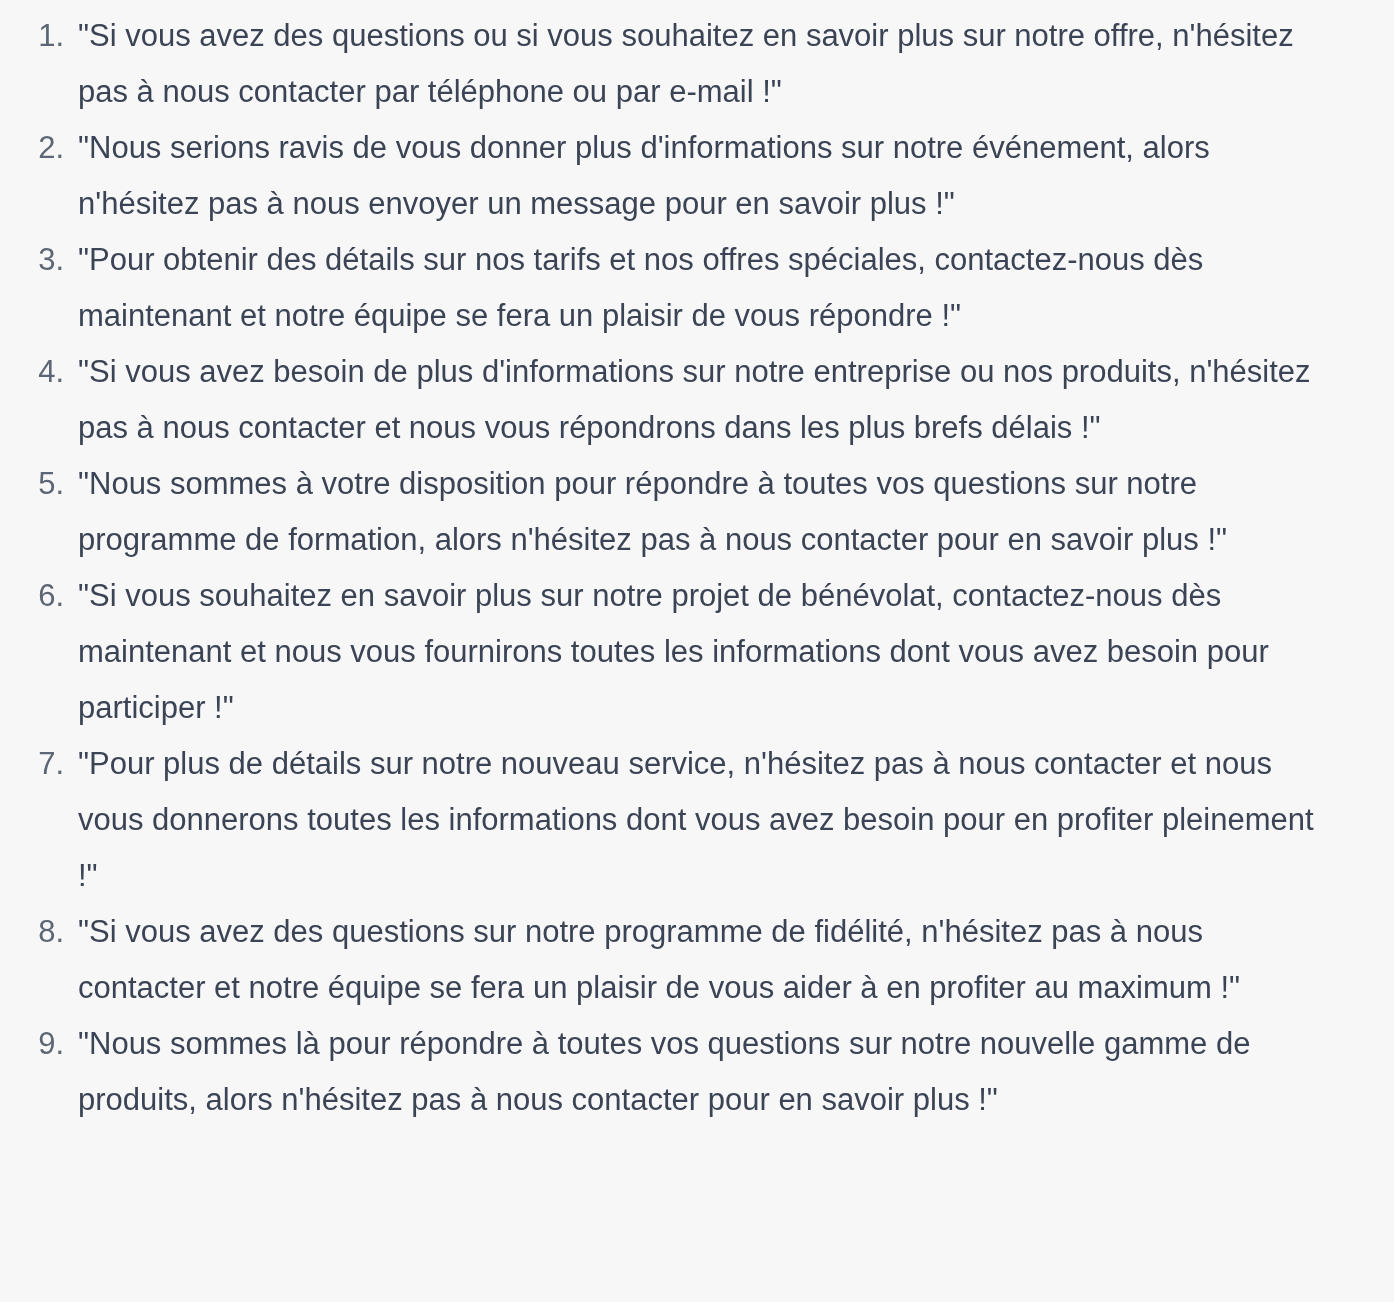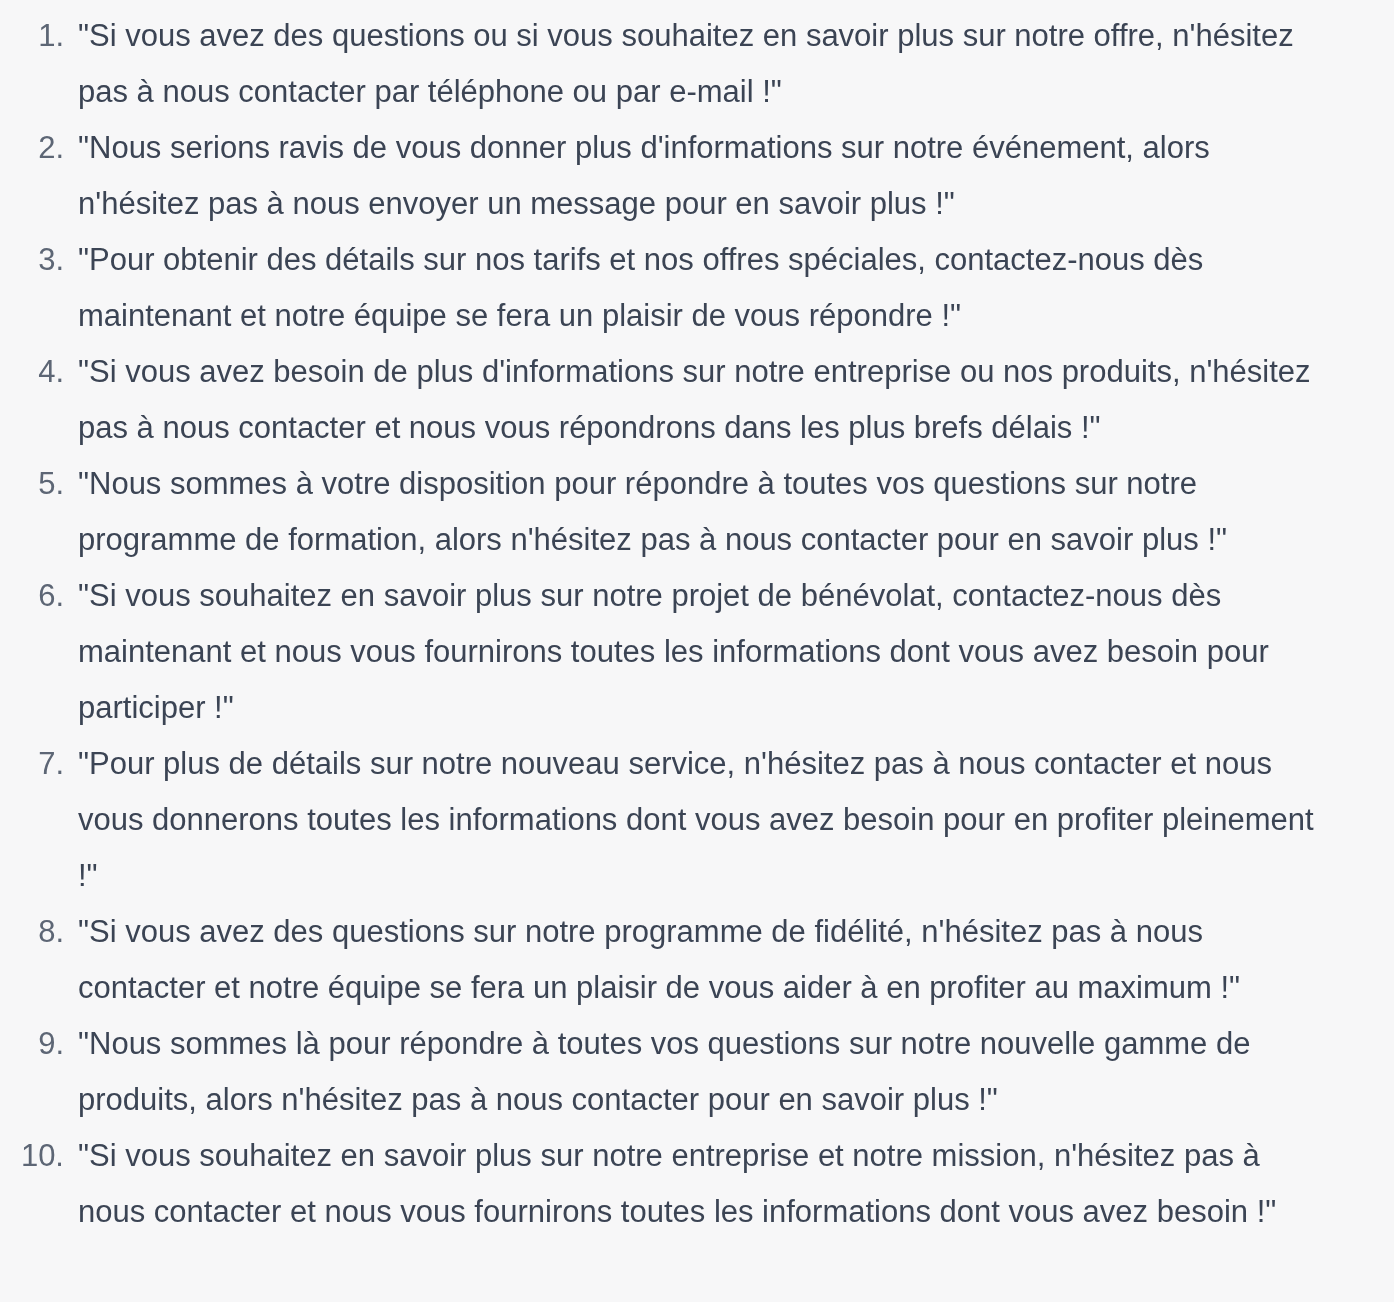--- a/index.html
+++ b/index.html
@@ -75,18 +75,14 @@
       <span class="li-text">"Pour plus de détails sur notre nouveau service, n'hésitez pas à nous contacter et nous vous donnerons toutes les informations dont vous avez besoin pour en profiter pleinement !"</span>
     </li>
     <li>
       <span class="li-num">8.</span>
       <span class="li-text">"Si vous avez des questions sur notre programme de fidélité, n'hésitez pas à nous contacter et notre équipe se fera un plaisir de vous aider à en profiter au maximum !"</span>
     </li>
     <li>
       <span class="li-num">9.</span>
       <span class="li-text">"Nous sommes là pour répondre à toutes vos questions sur notre nouvelle gamme de produits, alors n'hésitez pas à nous contacter pour en savoir plus !"</span>
     </li>
-    <li>
-      <span class="li-num">10.</span>
-      <span class="li-text">"Si vous souhaitez en savoir plus sur notre entreprise et notre mission, n'hésitez pas à nous contacter et nous vous fournirons toutes les informations dont vous avez besoin !"</span>
-    </li>
   </ol>
 </div>
 
 </body></html>

